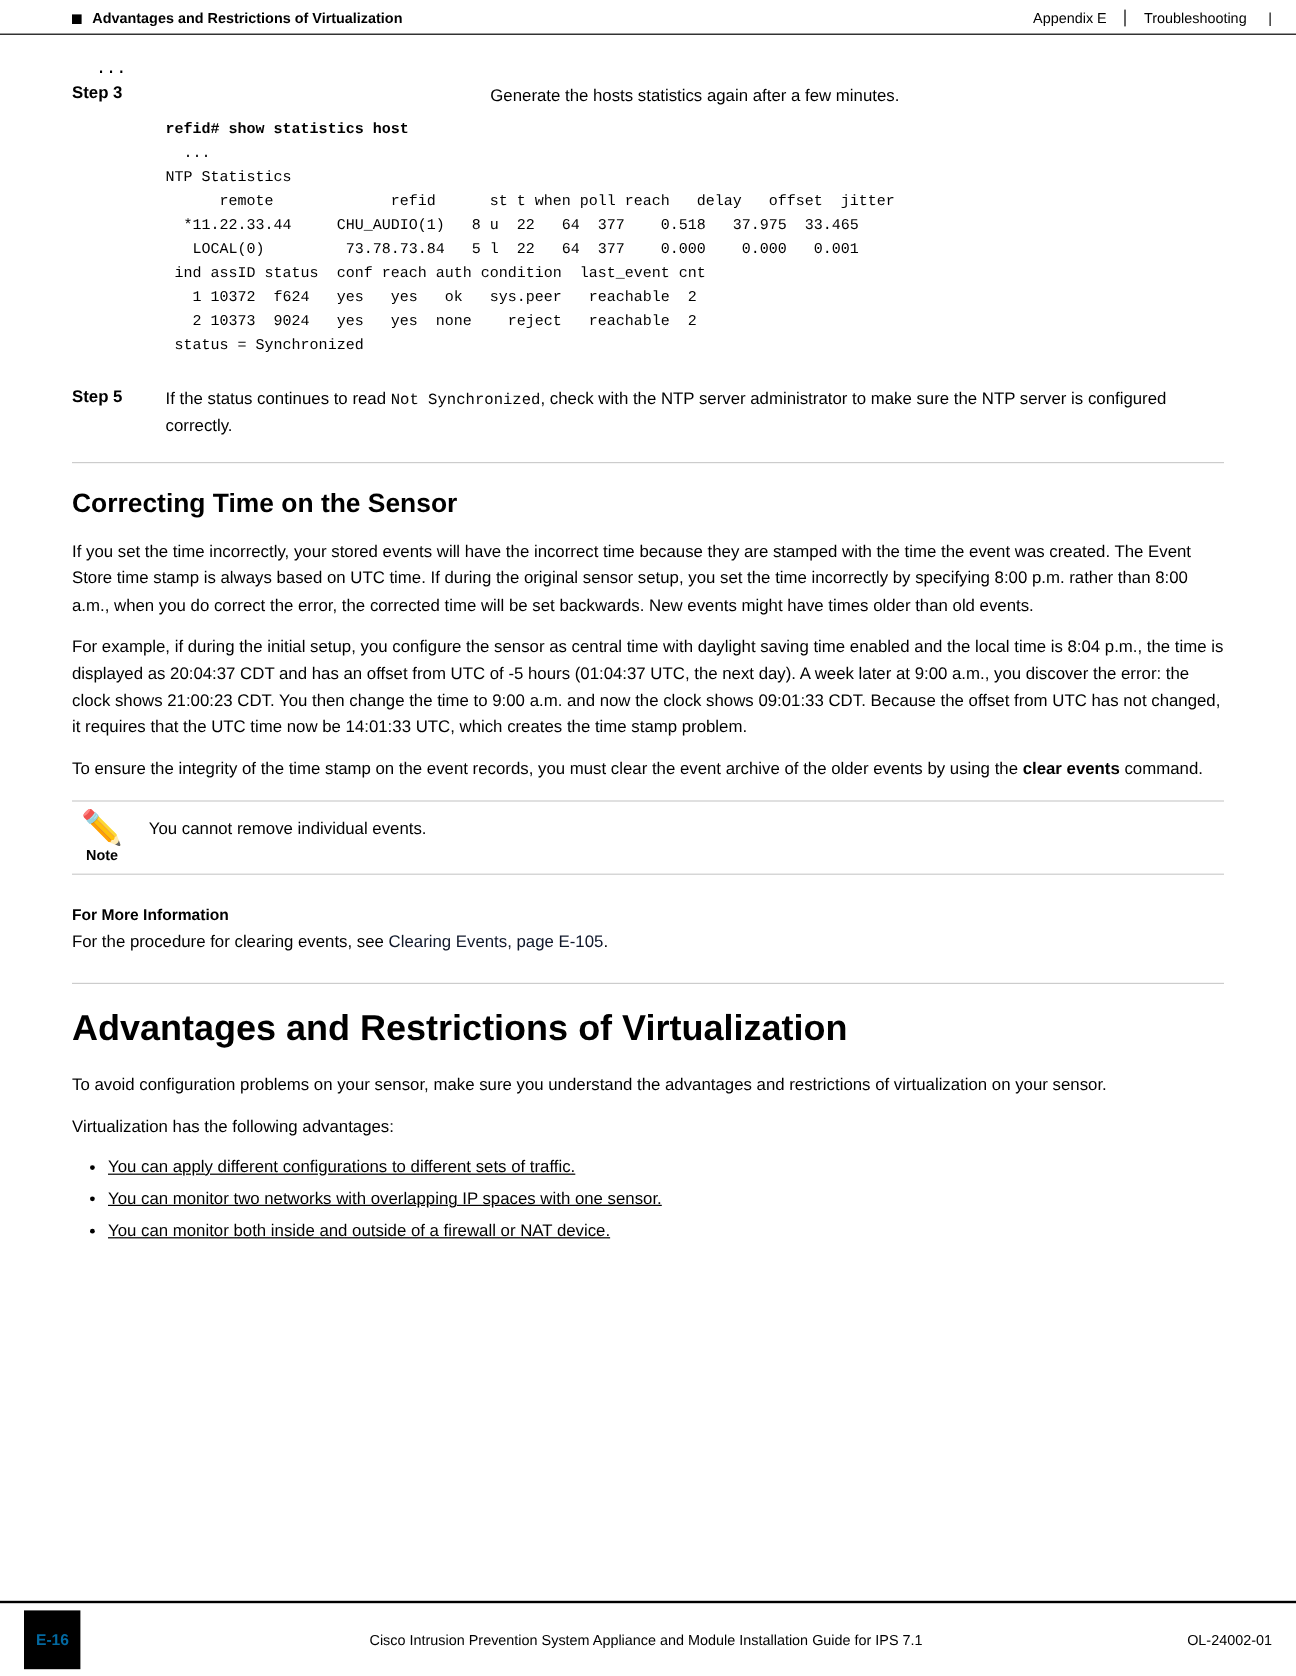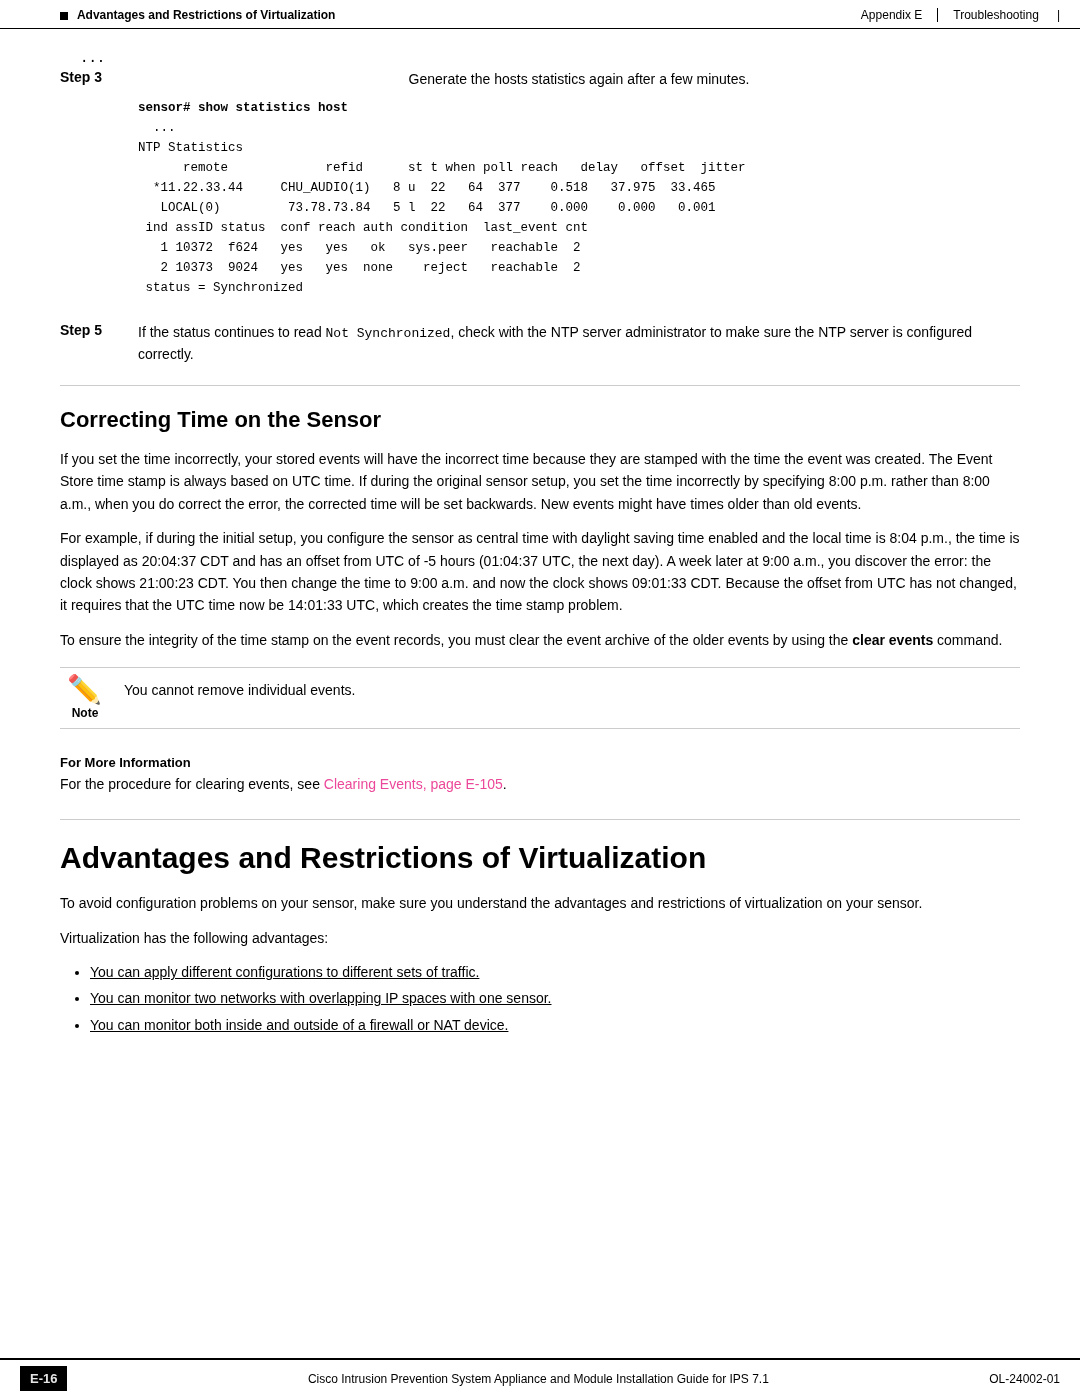--- a/index.html
+++ b/index.html
@@ -161,21 +161,21 @@
     .for-more-heading {
       font-weight: bold;
       font-size: 13px;
       margin-bottom: 4px;
     }
     .for-more-text {
       font-size: 14px;
       line-height: 1.5;
     }
     .link-text {
-      color: #ec4899;
+      color: #0f172a;
       text-decoration: none;
     }
 
     
     .bullet-list {
       margin: 10px 0 10px 30px;
       list-style: disc;
     }
     .bullet-list li {
       font-size: 14px;
@@ -190,22 +190,22 @@
       bottom: 0;
       left: 0;
       right: 0;
       border-top: 2px solid #000;
       display: flex;
       align-items: center;
       padding: 6px 20px;
     }
     .footer-page-num {
       background: #000;
-      color: #e5e5e5;
-      padding: 5px 10px;
+      color: #0369a1;
+      padding: 17px 10px;
       font-size: 13px;
       font-weight: bold;
       margin-right: 20px;
     }
     .footer-doc-title {
       font-size: 12px;
       flex: 1;
       text-align: center;
     }
     .footer-doc-num {
@@ -246,21 +246,21 @@
 
 <div class="content">
 
   <div class="ellipsis">...</div>
 
   <div class="step-container">
     <div class="step-label">Step 3</div>
     <div class="step-content">
       <p style="margin-bottom:8px;text-align:center;">Generate the hosts statistics again after a few minutes.</p>
       <div class="code-block">
-        <div class="cmd">sensor# show statistics host</div>
+        <div class="cmd">refid# show statistics host</div>
         <pre>  ...
 NTP Statistics
       remote             refid      st t when poll reach   delay   offset  jitter
   *11.22.33.44     CHU_AUDIO(1)   8 u  22   64  377    0.518   37.975  33.465
    LOCAL(0)         73.78.73.84   5 l  22   64  377    0.000    0.000   0.001
  ind assID status  conf reach auth condition  last_event cnt
    1 10372  f624   yes   yes   ok   sys.peer   reachable  2
    2 10373  9024   yes   yes  none    reject   reachable  2
  status = Synchronized</pre>
       </div>

